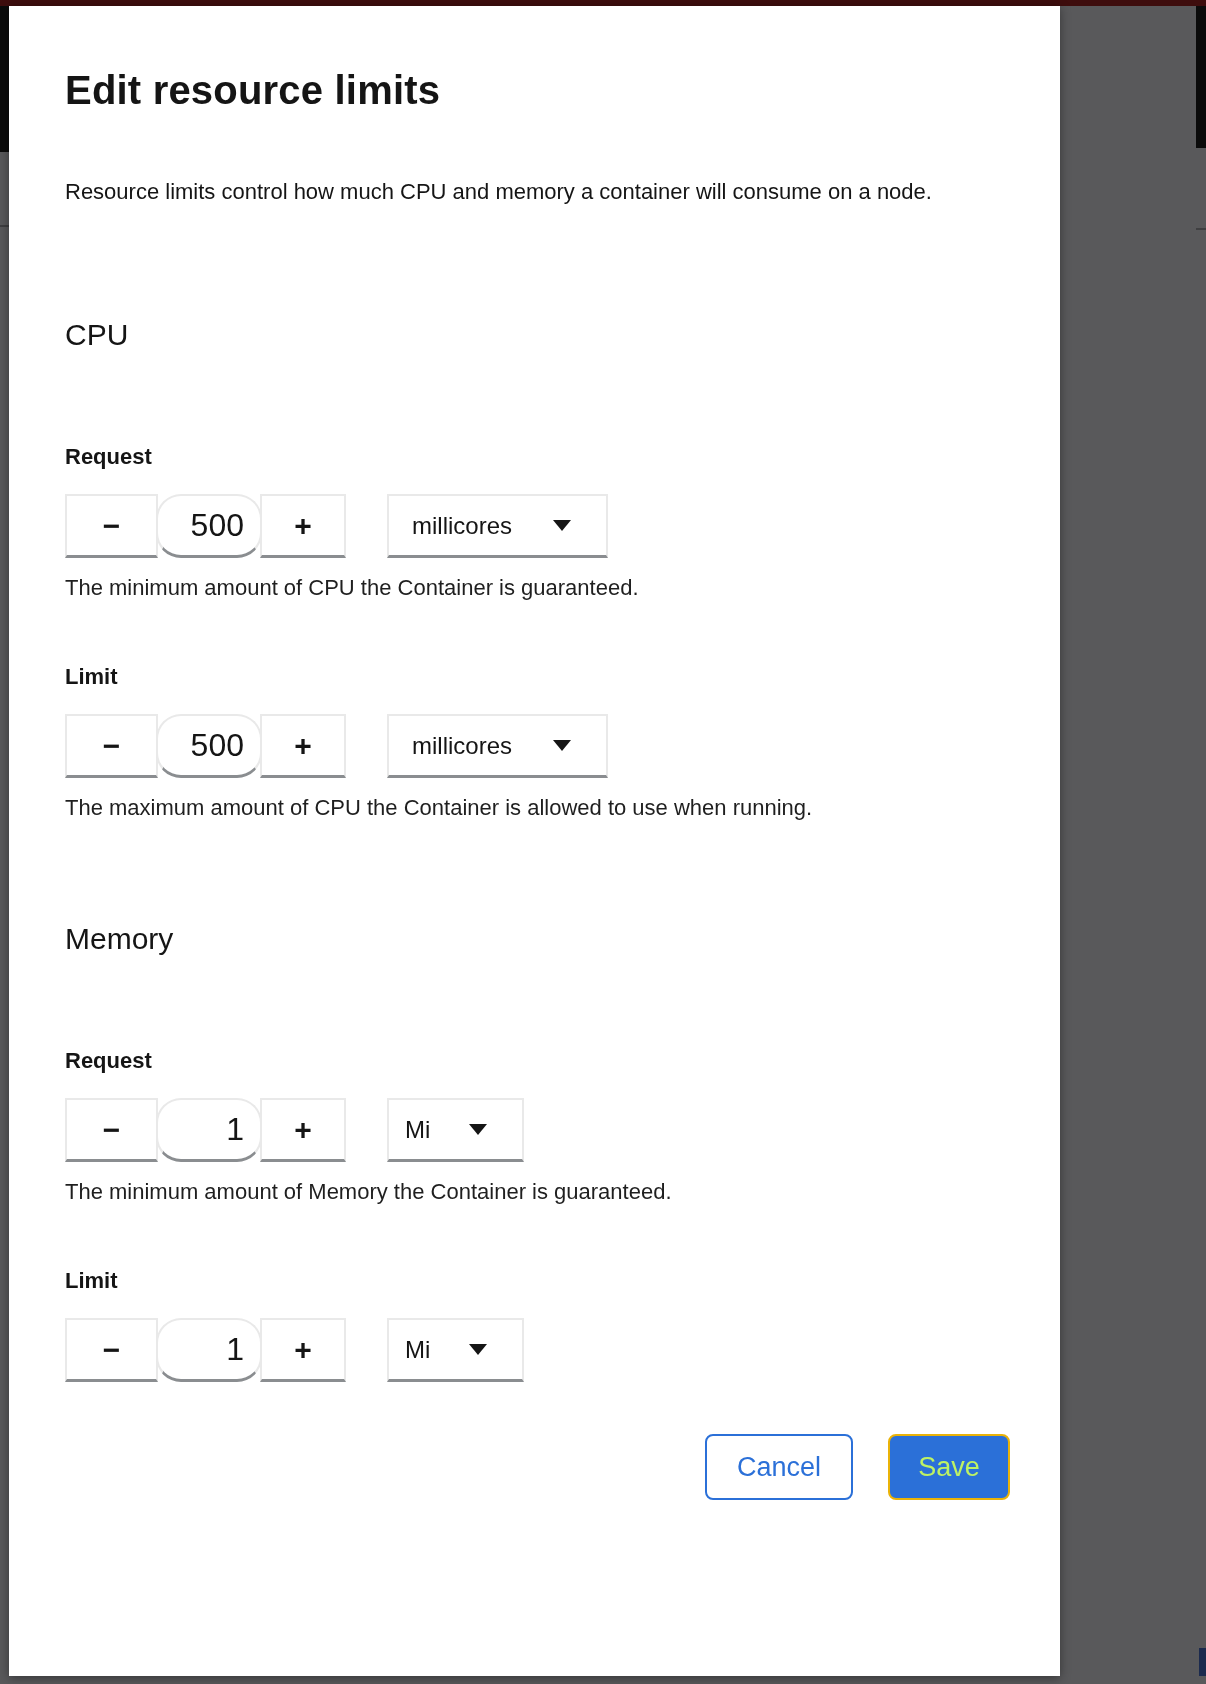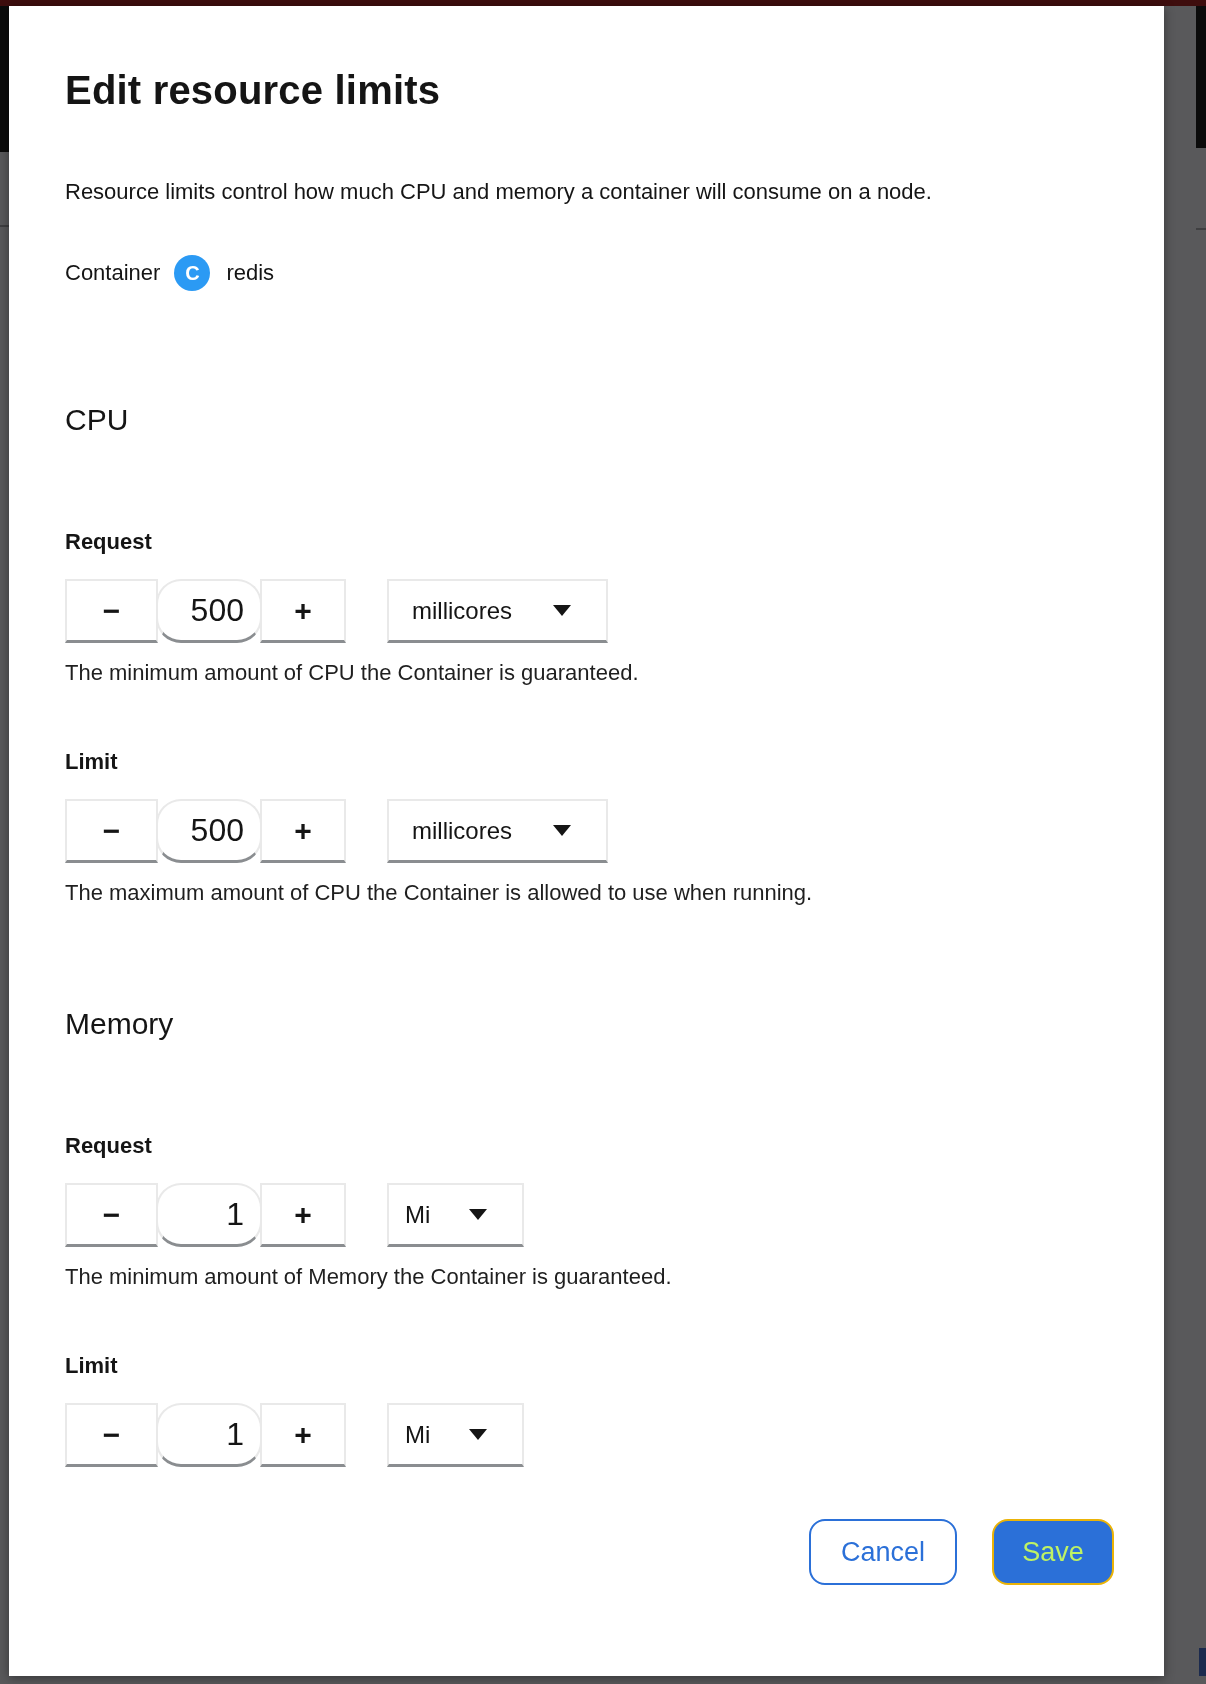--- a/index.html
+++ b/index.html
@@ -11,21 +11,21 @@
   }
   
   .masthead-bar{position:absolute;top:0;left:0;width:1206px;height:6px;background:#3e0d0d;}
   .backdrop-left-dark{position:absolute;top:6px;left:0;width:9px;height:146px;background:#0b0b0b;}
   .backdrop-right-dark{position:absolute;top:6px;right:0;width:10px;height:142px;background:#0b0b0b;}
   .backdrop-left-seam{position:absolute;top:225px;left:0;width:9px;height:2px;background:#3f3f41;}
   .backdrop-right-seam{position:absolute;top:228px;right:0;width:10px;height:2px;background:#3f3f41;}
   .backdrop-navy-notch{position:absolute;top:1648px;right:0;width:7px;height:28px;background:#1b2a4e;}
   
   .modal{
-    position:absolute;top:6px;left:9px;width:1155px;height:1670px;
+    position:absolute;top:6px;left:9px;width:1051px;height:1670px;
     background:#ffffff;box-shadow:0 2px 10px rgba(0,0,0,0.4);
     box-sizing:border-box;padding:62px 50px 0 56px;
   }
   .modal-title{font-size:40px;font-weight:600;line-height:44px;margin:0;letter-spacing:0.2px;}
   .modal-desc{font-size:22px;line-height:28px;margin:66px 0 16px;}
   .container-row{display:flex;align-items:center;margin-top:49px;height:36px;}
   .container-label{font-size:22px;}
   .badge{
     width:36px;height:36px;border-radius:50%;background:#2b9af4;color:#fff;
     font-size:20px;font-weight:700;display:flex;align-items:center;justify-content:center;
@@ -64,21 +64,21 @@
   .unit-dd.narrow{width:137px;}
   .caret{
     margin-left:auto;width:0;height:0;
     border-left:9px solid transparent;border-right:9px solid transparent;
     border-top:11px solid #151515;
   }
   .helper{font-size:22px;line-height:28px;margin-top:16px;color:#1f1f1f;}
   
   .footer{display:flex;justify-content:flex-end;align-items:center;margin-top:52px;gap:35px;}
   .btn{
-    box-sizing:border-box;height:66px;border-radius:16px;font-family:"Liberation Sans", sans-serif;
+    box-sizing:border-box;height:66px;border-radius:8px;font-family:"Liberation Sans", sans-serif;
     font-size:27px;display:flex;align-items:center;justify-content:center;cursor:pointer;
   }
   .btn-cancel{width:148px;background:#fff;border:2px solid #2b70d8;color:#2b70d8;}
   .btn-save{width:122px;background:#2b70d8;border:2px solid #eab308;color:#bef264;}
 </style>
 </head>
 <body>
 
 <div class="screen">
 
@@ -88,25 +88,20 @@
   <div class="backdrop-left-seam"></div>
   <div class="backdrop-right-seam"></div>
   <div class="backdrop-navy-notch"></div>
 
   <div class="modal">
 
     <h1 class="modal-title">Edit resource limits</h1>
 
     <p class="modal-desc">Resource limits control how much CPU and memory a container will consume on a node.</p>
 
-    <div class="container-row">
-      <span class="container-label">Container</span>
-      <span class="badge">C</span>
-      <span class="container-name">redis</span>
-    </div>
 
     <h2 class="section-heading">CPU</h2>
 
     <div class="field-label first">Request</div>
     <div class="control-row">
       <div class="stepper">
         <button class="seg seg-btn">
           <span>−</span>
         </button>
         <div class="seg seg-input">

